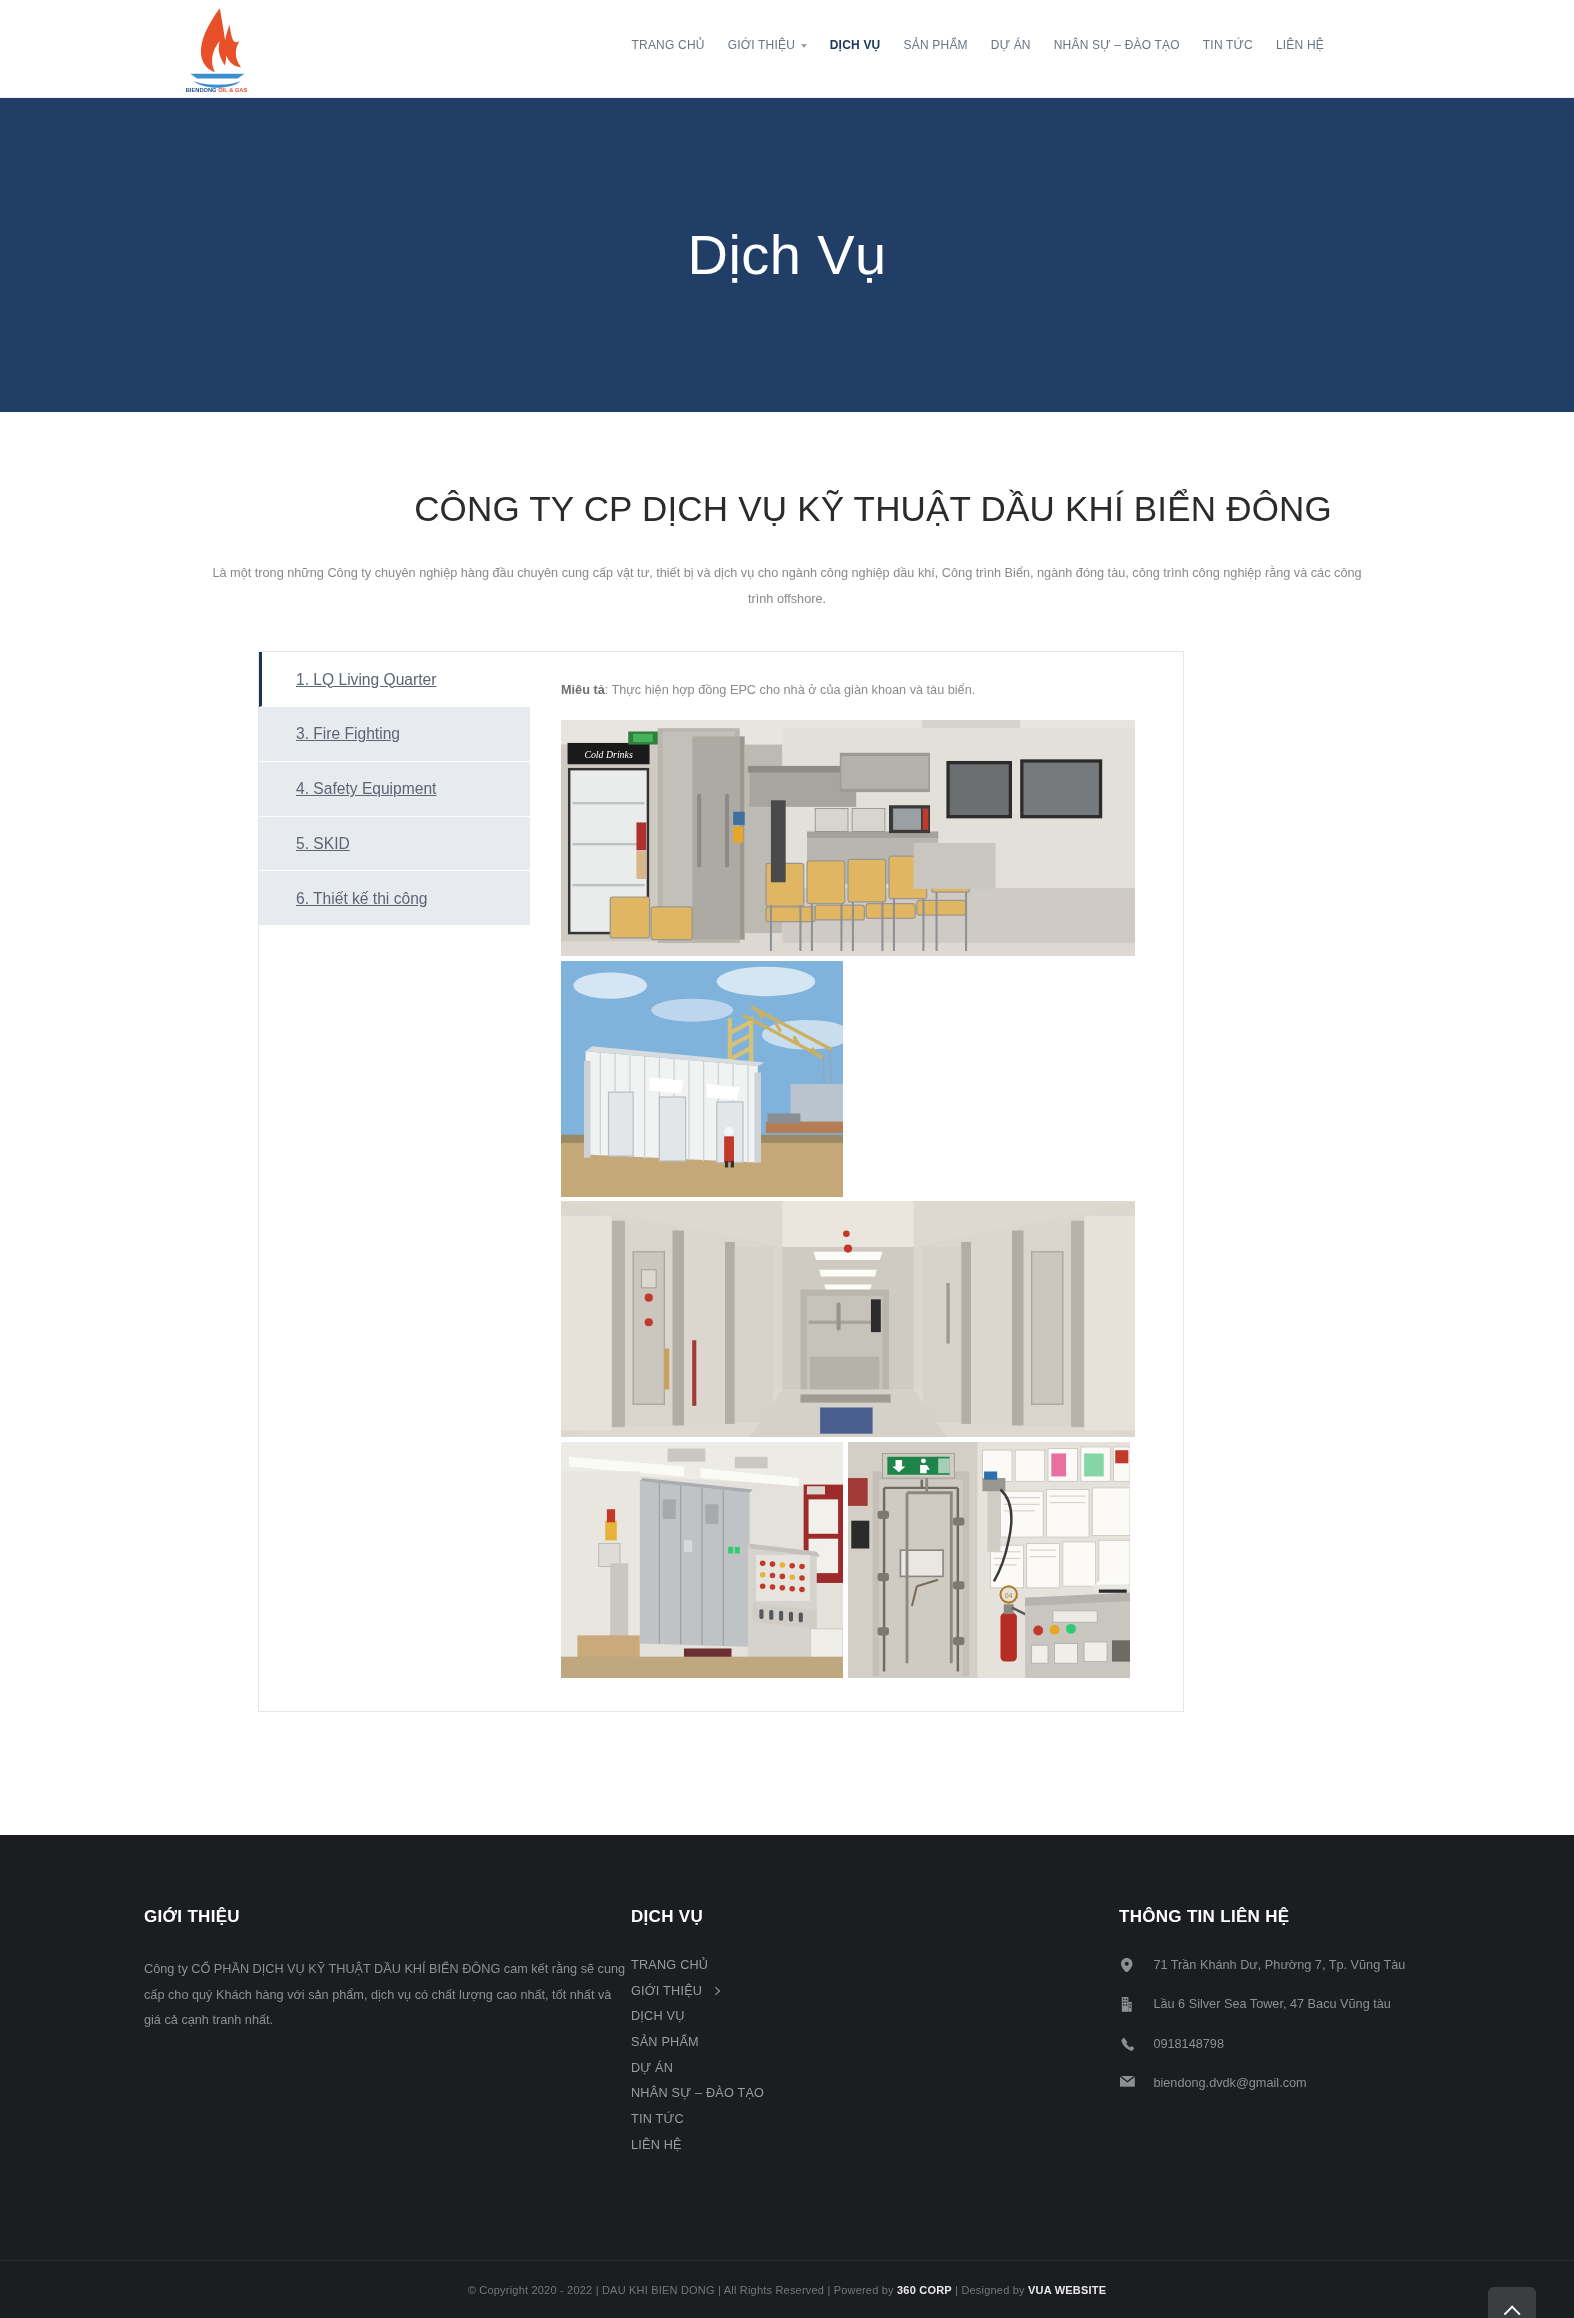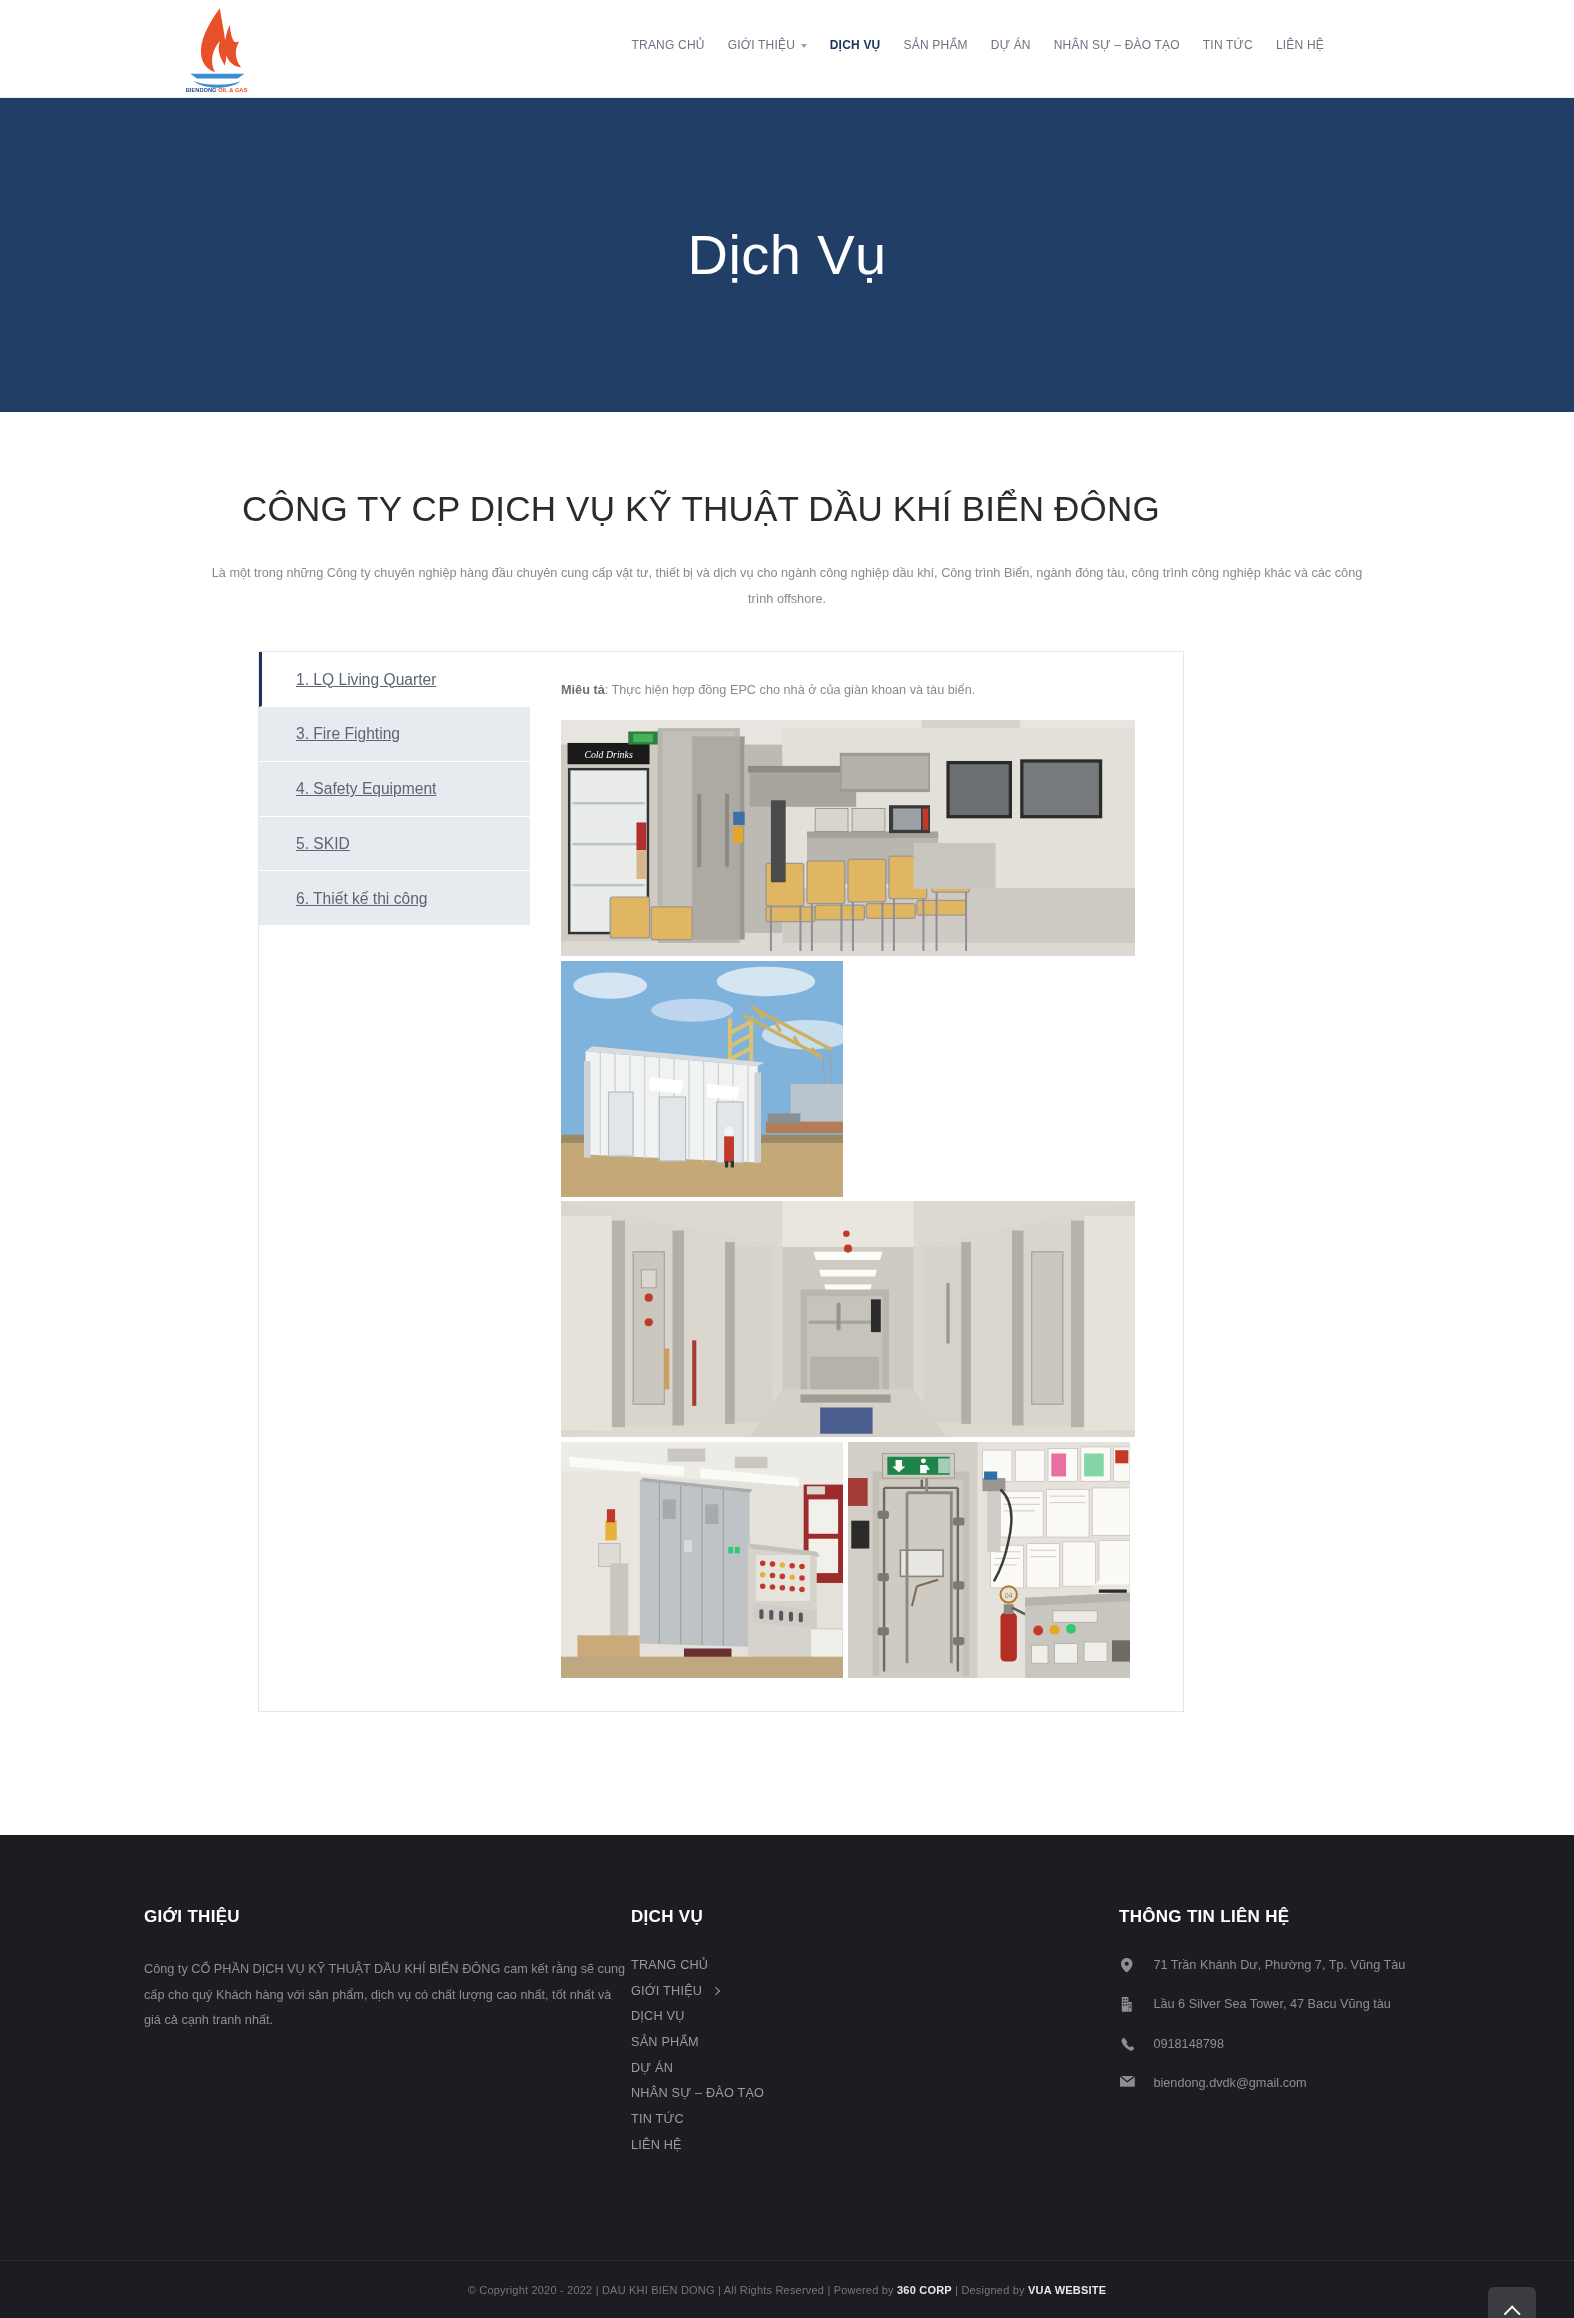--- a/index.html
+++ b/index.html
@@ -81,21 +81,21 @@
     font-weight: 300;
     letter-spacing: 0.4px;
     line-height: 1;
   }
 
   
   .main-area { padding-top: 75px; padding-bottom: 123px; background:#fff; }
   .container { width: 1222px; margin: 0 auto; }
 
   .page-heading {
-    text-align: left;
+    text-align: right;
     font-size: 35px;
     font-weight: 400;
     color: #2b2b2b;
     line-height: 1.28;
     letter-spacing: 0.2px;
     max-width: 1090px;
     margin: 0 auto;
   }
   .page-intro {
     margin: 29.5px auto 0;
@@ -324,21 +324,21 @@
 </header>
 
 <section class="hero">
   <h1 class="hero-title">Dịch Vụ</h1>
 </section>
 
 <main class="main-area">
   <div class="container">
 
     <h2 class="page-heading">CÔNG TY CP DỊCH VỤ KỸ THUẬT DẦU KHÍ BIỂN ĐÔNG</h2>
-    <p class="page-intro">Là một trong những Công ty chuyên nghiệp hàng đầu chuyên cung cấp vật tư, thiết bị và dịch vụ cho ngành công nghiệp dầu khí, Công trình Biển, ngành đóng tàu, công trình công nghiệp khác và các công trình offshore.</p>
+    <p class="page-intro">Là một trong những Công ty chuyên nghiệp hàng đầu chuyên cung cấp vật tư, thiết bị và dịch vụ cho ngành công nghiệp dầu khí, Công trình Biển, ngành đóng tàu, công trình công nghiệp rằng và các công trình offshore.</p>
 
     <div class="tabs-module">
 
       <div class="tab-list">
         <button class="tab-btn active">1. LQ Living Quarter</button>
         <button class="tab-btn">3. Fire Fighting</button>
         <button class="tab-btn">4. Safety Equipment</button>
         <button class="tab-btn">5. SKID</button>
         <button class="tab-btn">6. Thiết kế thi công</button>
       </div>

